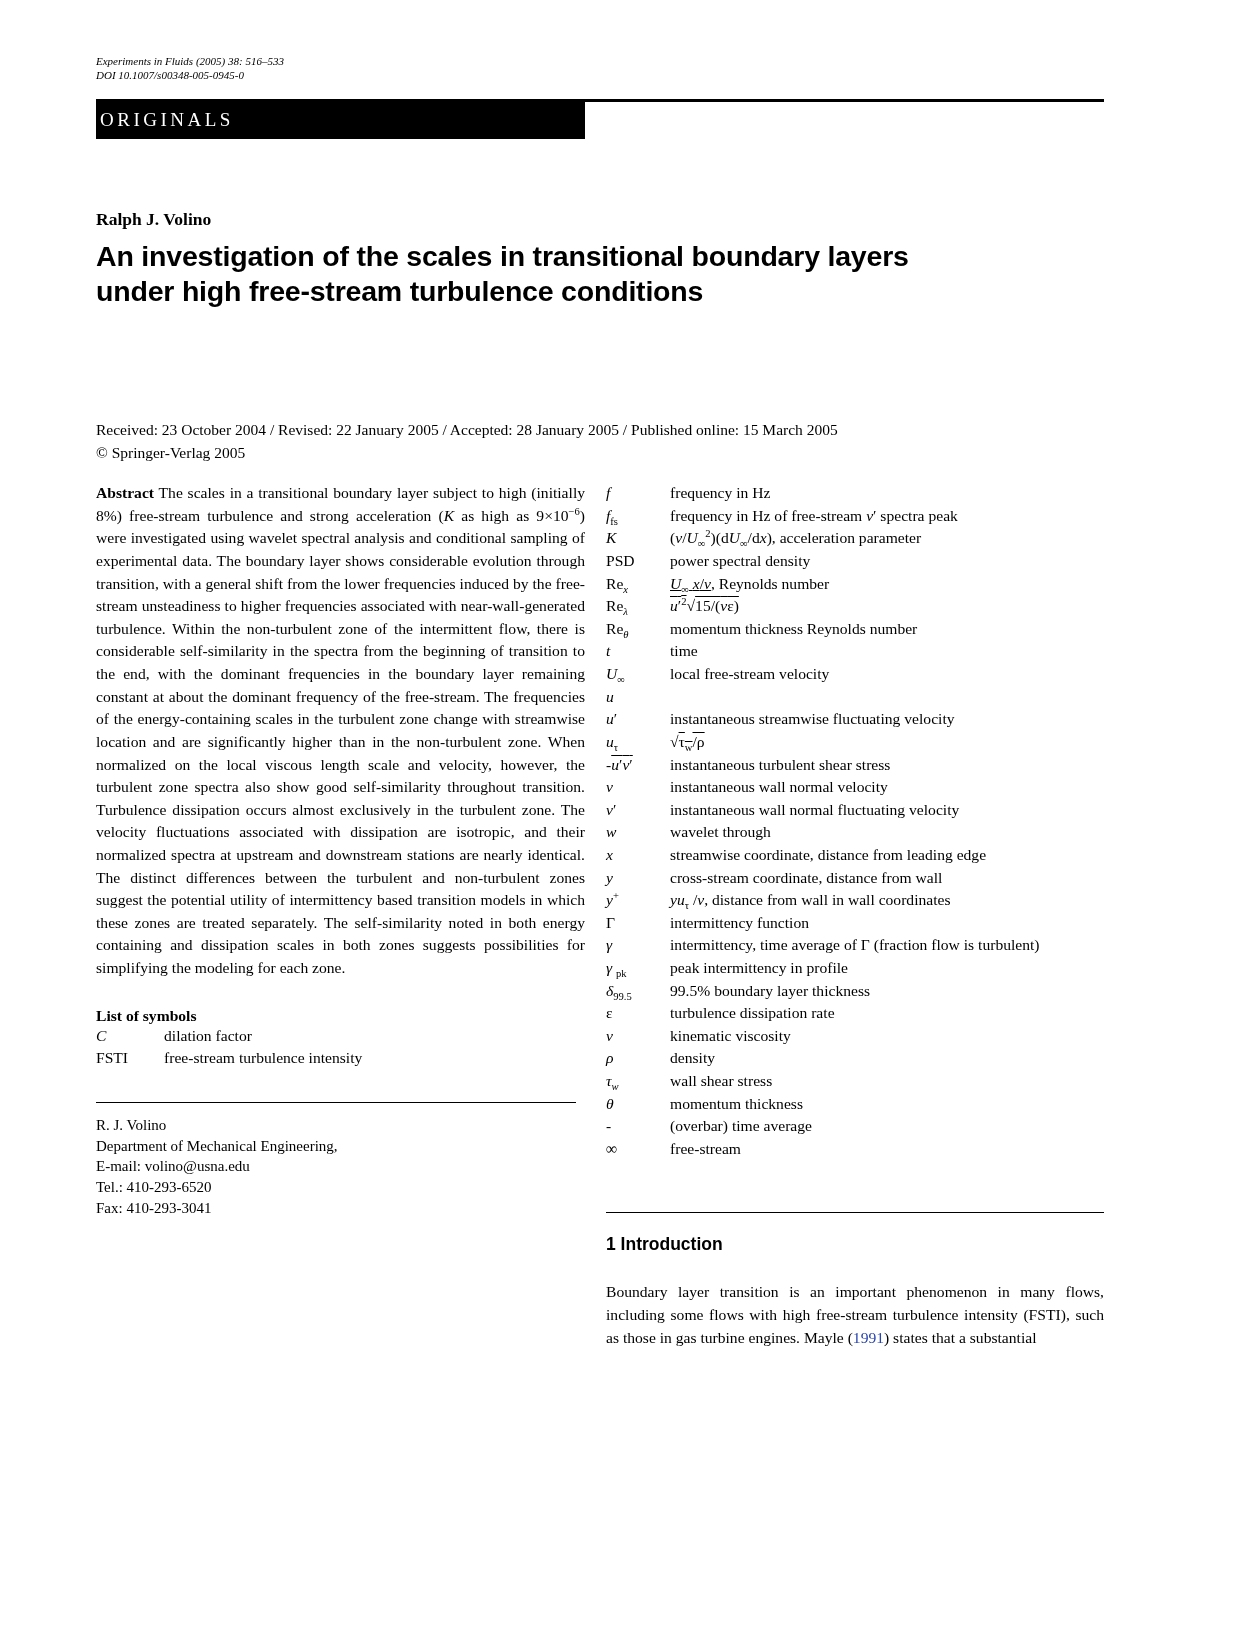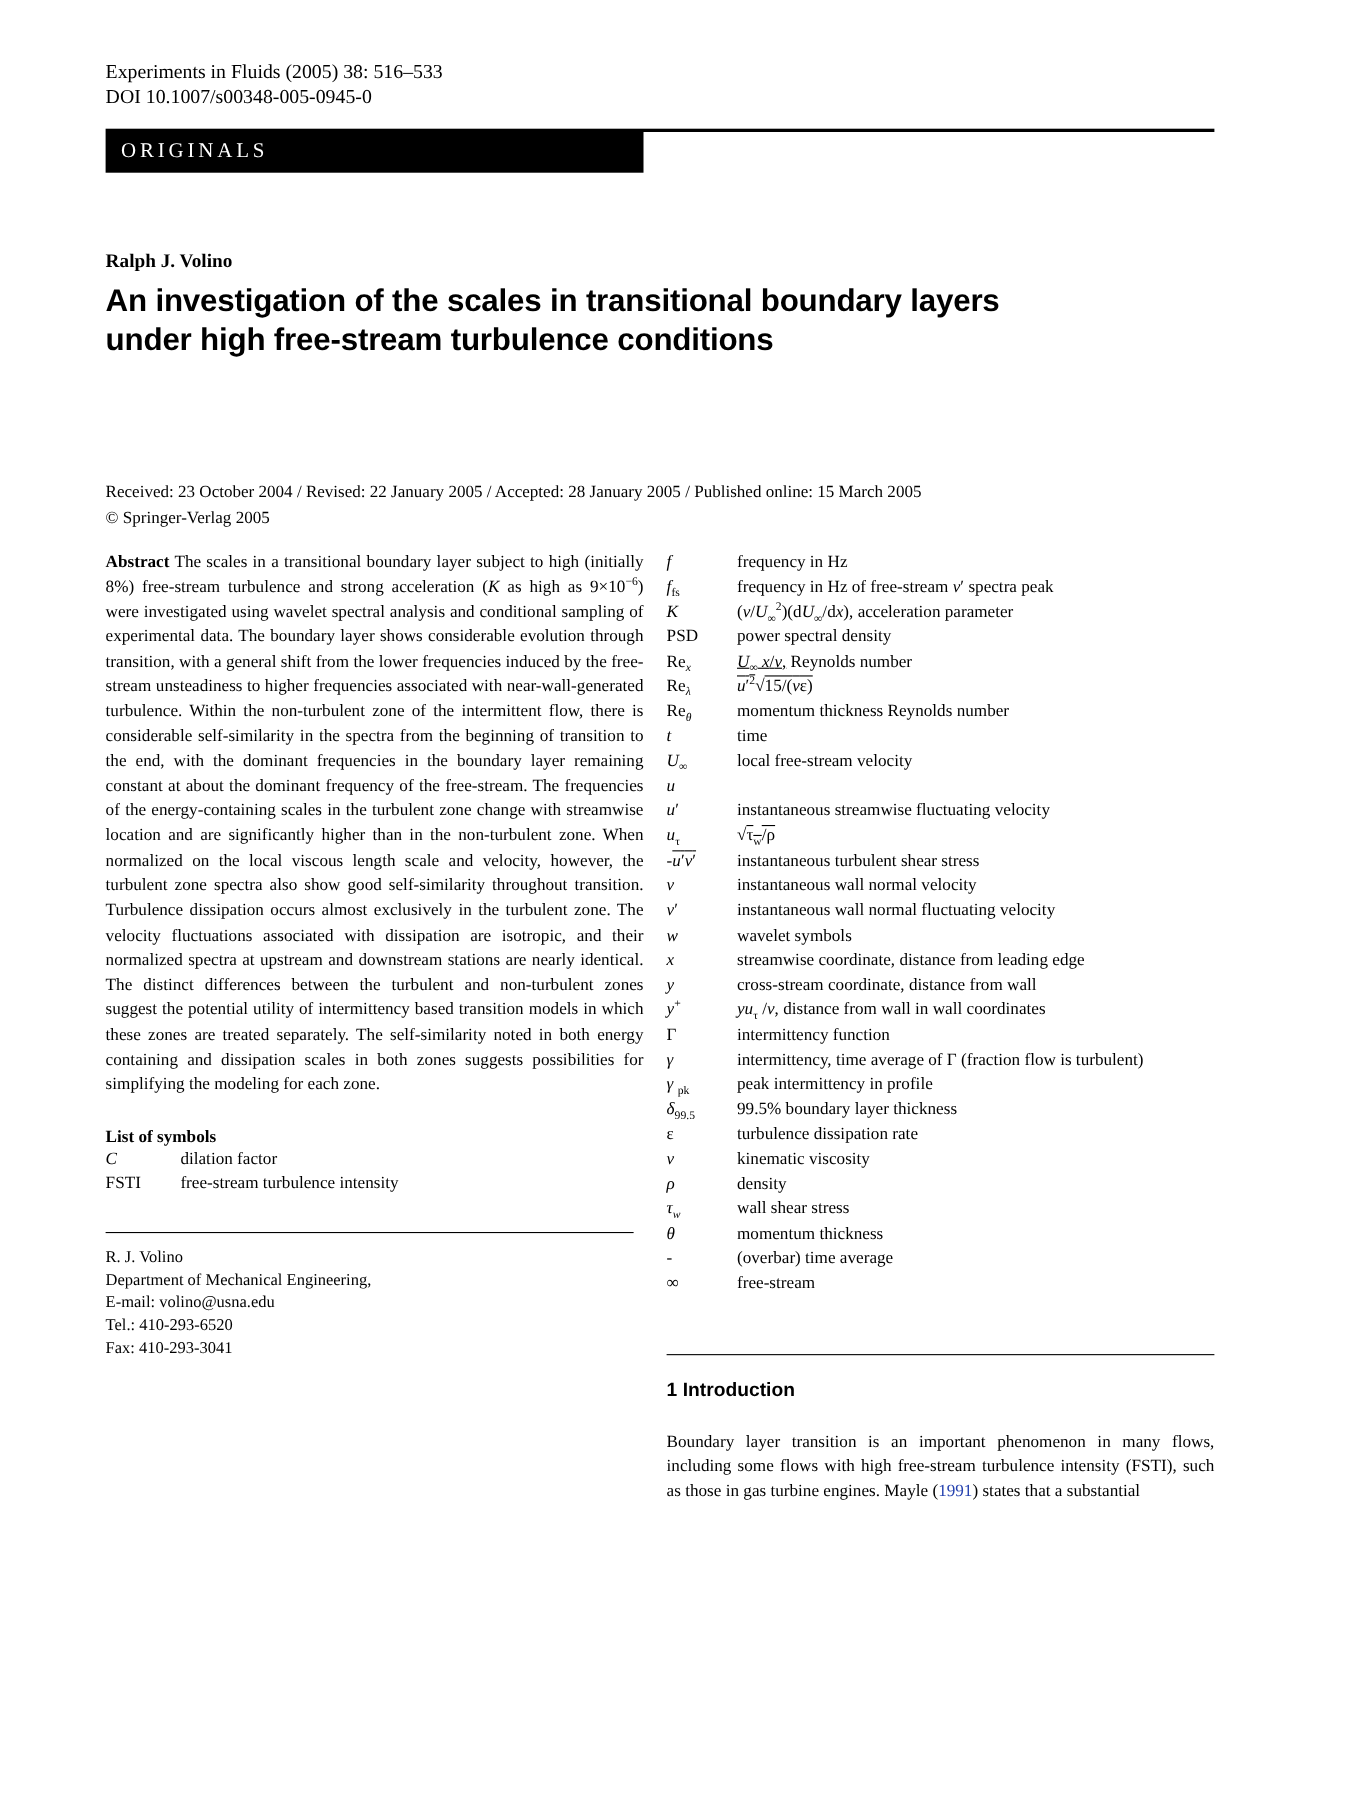--- a/index.html
+++ b/index.html
@@ -5,28 +5,28 @@
   * { margin: 0; padding: 0; box-sizing: border-box; }
   html, body { background: #ffffff; }
   body {
     width: 1240px; height: 1636px;
     color: #000;
     font-family: "Liberation Serif", serif;
     position: relative; overflow: hidden;
   }
   .page { width: 1240px; height: 1636px; padding: 54px 136px 0 96px; }
 
-  .header-line { font-size: 18px; line-height: 1.3; }
+  .header-line { font-size: 11px; line-height: 1.3; font-style: italic; }
 
   .banner-wrap { margin-top: 16px; border-top: 3px solid #000; }
   .banner {
     background: #000; color: #fff;
     width: 489px; height: 37px;
     display: flex; align-items: center;
-    padding-left: 14px;
+    padding-left: 4px;
     font-size: 19px; letter-spacing: 3.5px;
   }
 
   .author { margin-top: 70px; font-weight: bold; font-size: 17.5px; }
   .title {
     margin-top: 9px;
     font-family: "Liberation Sans", sans-serif;
     font-weight: bold; font-size: 28.5px; line-height: 1.24;
     letter-spacing: -0.2px;
   }
@@ -195,21 +195,21 @@
             <span class="def">instantaneous wall normal velocity</span>
           </div>
 
           <div class="symrow">
             <span class="sym"><i>v</i>′</span>
             <span class="def">instantaneous wall normal fluctuating velocity</span>
           </div>
 
           <div class="symrow">
             <span class="sym"><i>w</i></span>
-            <span class="def">wavelet symbols</span>
+            <span class="def">wavelet through</span>
           </div>
 
           <div class="symrow">
             <span class="sym"><i>x</i></span>
             <span class="def">streamwise coordinate, distance from leading edge</span>
           </div>
 
           <div class="symrow">
             <span class="sym"><i>y</i></span>
             <span class="def">cross-stream coordinate, distance from wall</span>

